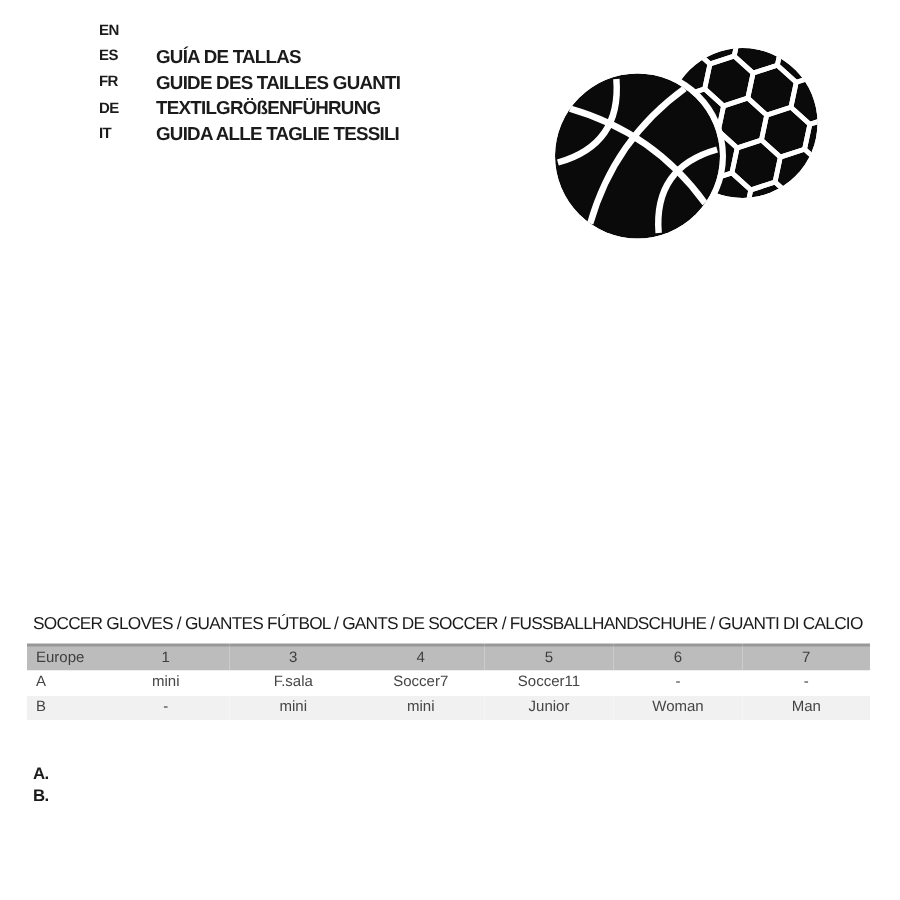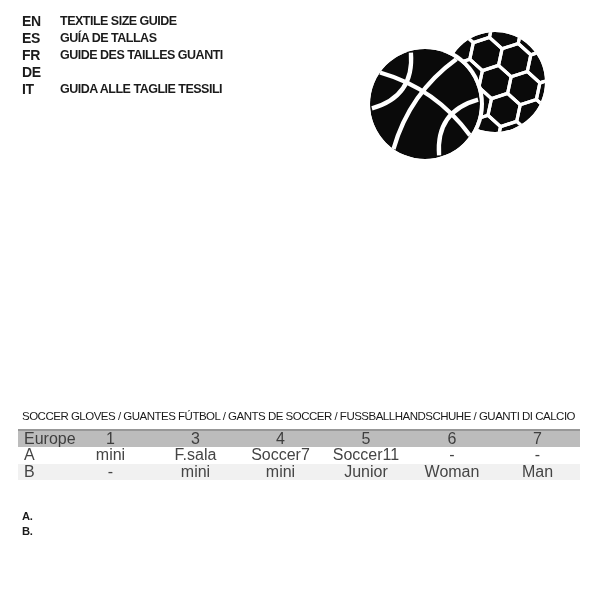--- a/index.html
+++ b/index.html
@@ -8,41 +8,41 @@
     font-family:"Liberation Sans", sans-serif;
     position:relative;overflow:hidden;
     color:#1b1b1b;
   }
   .canvas{position:absolute;inset:0;background:#ffffff;}
 
   
   .langs{position:absolute;left:22px;top:12px;}
   .lang-row{display:flex;height:17.2px;align-items:center;}
   .lang-code{
-    width:38px;font-weight:bold;font-size:14px;letter-spacing:-0.4px;
-    color:#1b1b1b;flex:0 0 38px;
+    width:38px;font-weight:bold;font-size:10px;letter-spacing:-0.4px;
+    color:#1b1b1b;flex:0 0 38px;margin-left:44px;
   }
   .lang-label{
     font-weight:bold;font-size:12.5px;letter-spacing:-0.5px;
     color:#1b1b1b;white-space:nowrap;
   }
 
   
   .balls{position:absolute;left:350px;top:0px;}
 
   
   .table-title{
     position:absolute;left:22px;top:410px;width:570px;
     font-weight:normal;font-size:11.5px;letter-spacing:-0.5px;
     color:#1b1b1b;white-space:nowrap;
   }
   table.size-table{
     position:absolute;left:18px;top:429px;width:562px;
     border-collapse:collapse;table-layout:fixed;
-    font-size:16px;color:#454545;
+    font-size:10px;color:#454545;
   }
   table.size-table th, table.size-table td{
     font-weight:normal;text-align:center;padding:0;
     height:16.5px;line-height:16.5px;white-space:nowrap;
     overflow:visible;
   }
   table.size-table .lead{text-align:left;padding-left:6px;}
   table.size-table thead tr{
     background:#bcbcbc;border-top:2px solid #989898;
   }
@@ -60,32 +60,32 @@
   .footnote .fn-label{flex:0 0 19px;}
 </style>
 </head>
 <body>
 
 <div class="canvas">
 
   <div class="langs">
     <div class="lang-row">
       <span class="lang-code">EN</span>
-      <span class="lang-label">TEXTILE SIZE GUIDE</span>
     </div>
     <div class="lang-row">
       <span class="lang-code">ES</span>
       <span class="lang-label">GUÍA DE TALLAS</span>
     </div>
     <div class="lang-row">
       <span class="lang-code">FR</span>
       <span class="lang-label">GUIDE DES TAILLES GUANTI</span>
     </div>
     <div class="lang-row">
       <span class="lang-code">DE</span>
+      <span class="lang-label">TEXTILGRÖßENFÜHRUNG</span>
     </div>
     <div class="lang-row">
       <span class="lang-code">IT</span>
       <span class="lang-label">GUIDA ALLE TAGLIE TESSILI</span>
     </div>
   </div>
 
   <svg class="balls" width="240" height="185" viewBox="0 0 240 185" aria-hidden="true">
     <defs>
       <clipPath id="clip-soccer">

